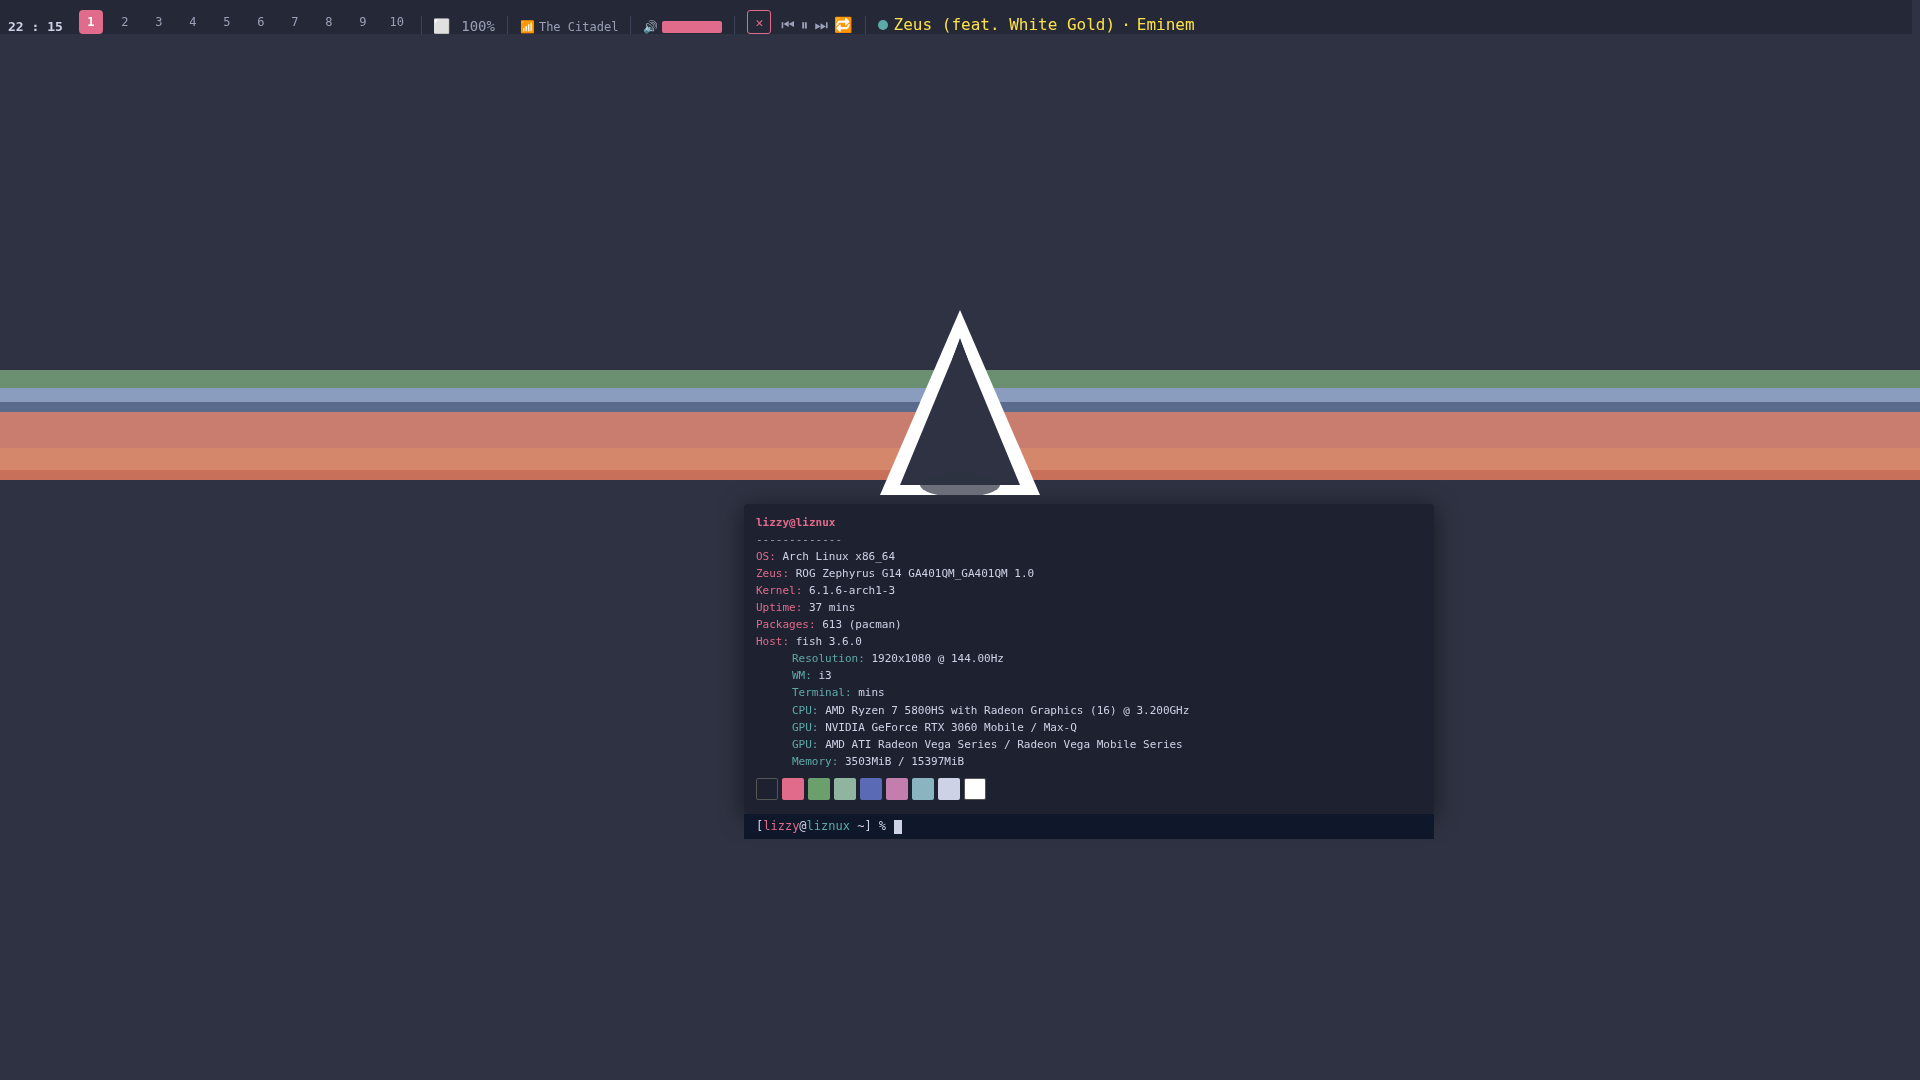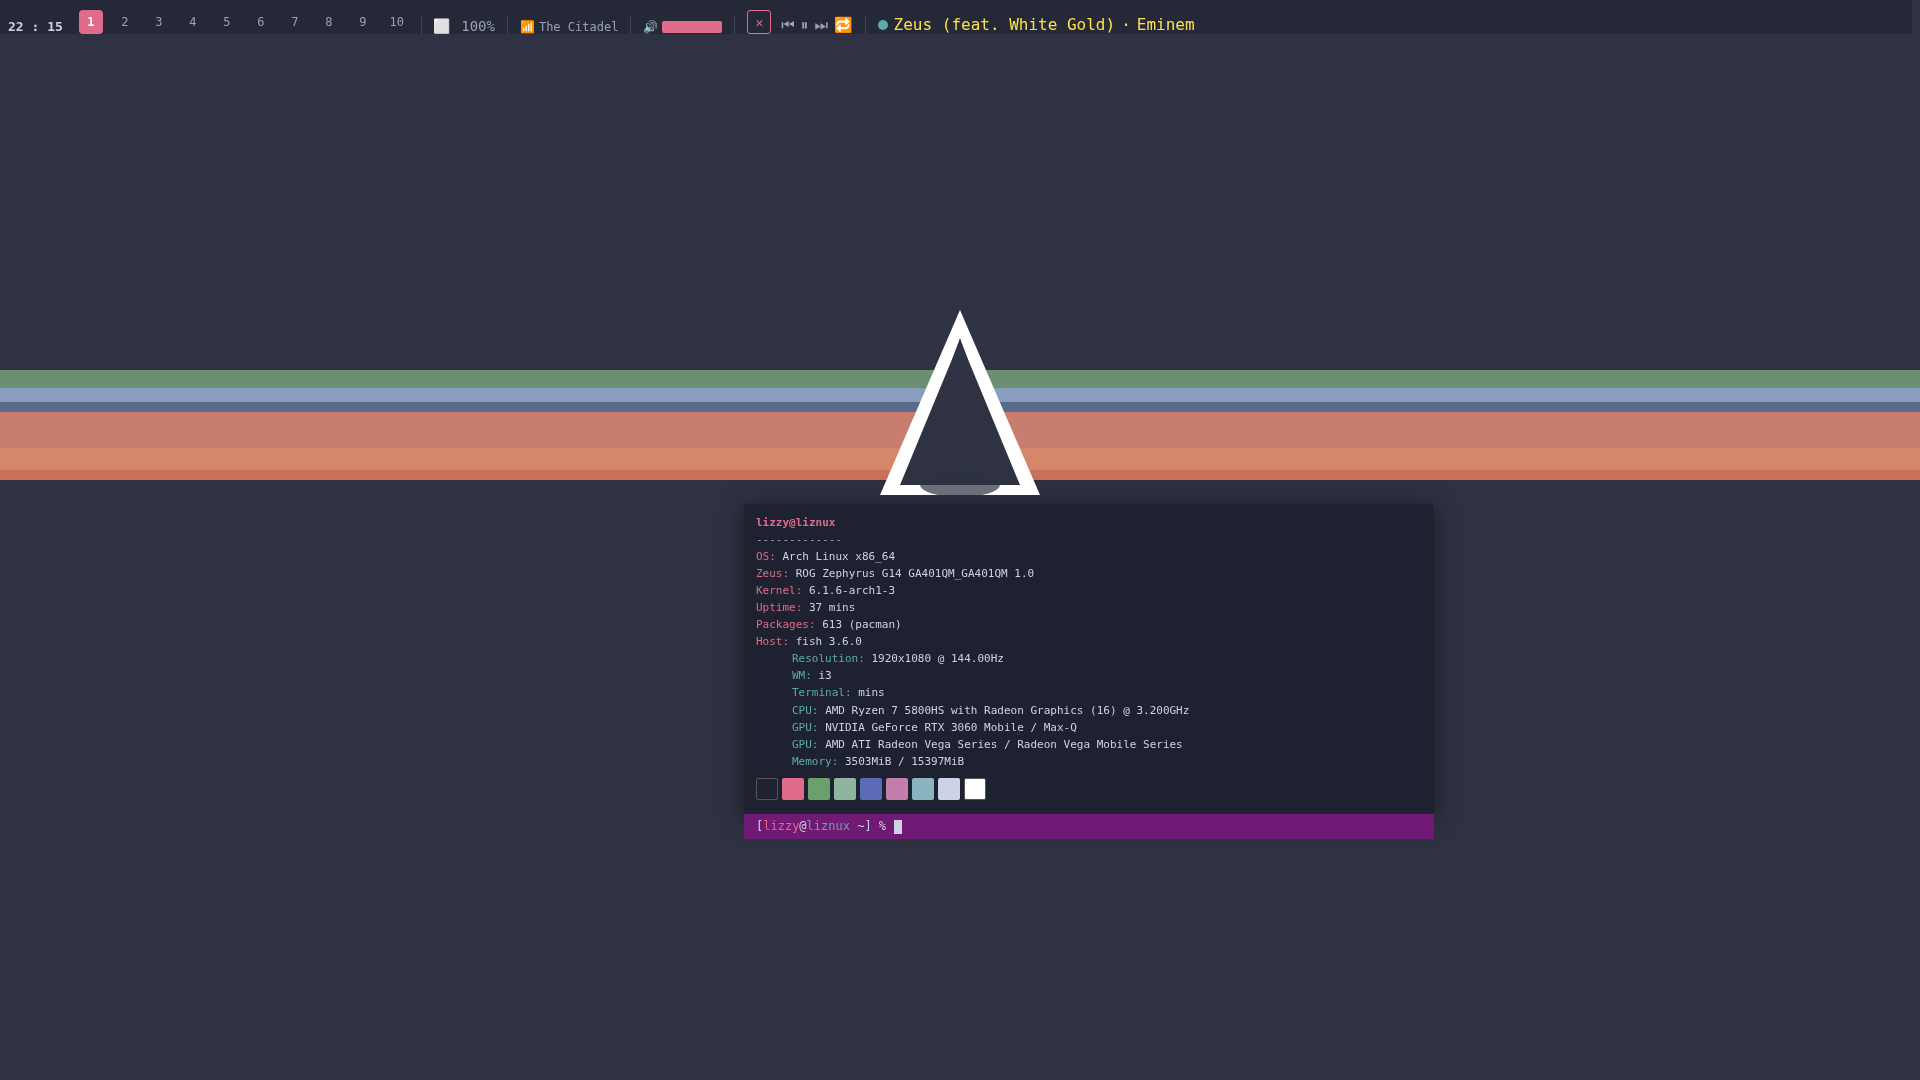--- a/index.html
+++ b/index.html
@@ -238,21 +238,21 @@
       height: 22px;
       border-radius: 2px;
     }
 
     
     .terminal-prompt {
       position: absolute;
       top: 814px;
       left: 744px;
       width: 690px;
-      background-color: #701a75;
+      background-color: #0f172a;
       padding: 5px 12px;
       font-size: 12px;
       color: #cdd2e6;
     }
 
     .prompt-user {
       color: #e06b8b;
     }
     .prompt-host {
       color: #5eaaa8;

